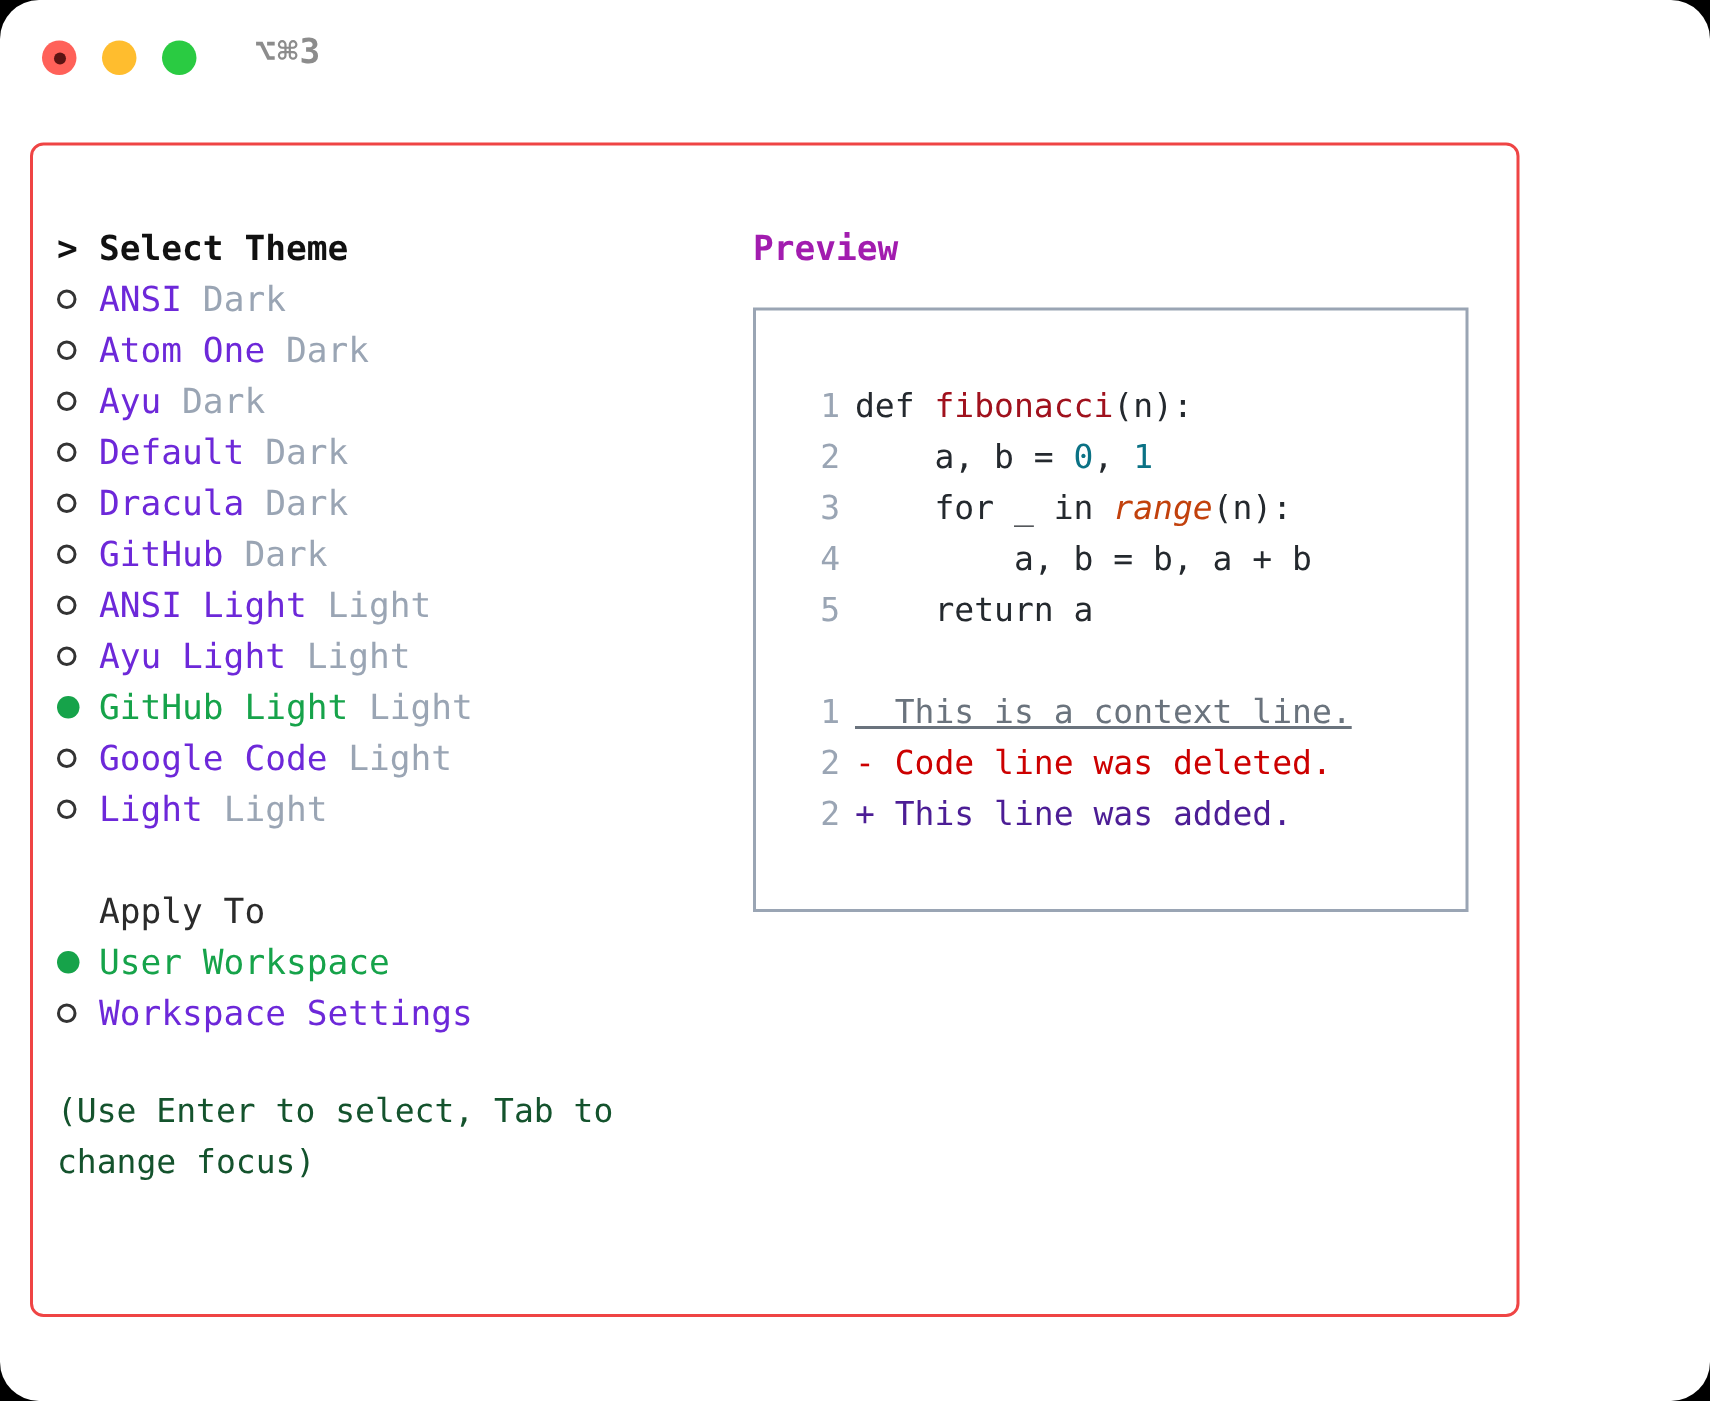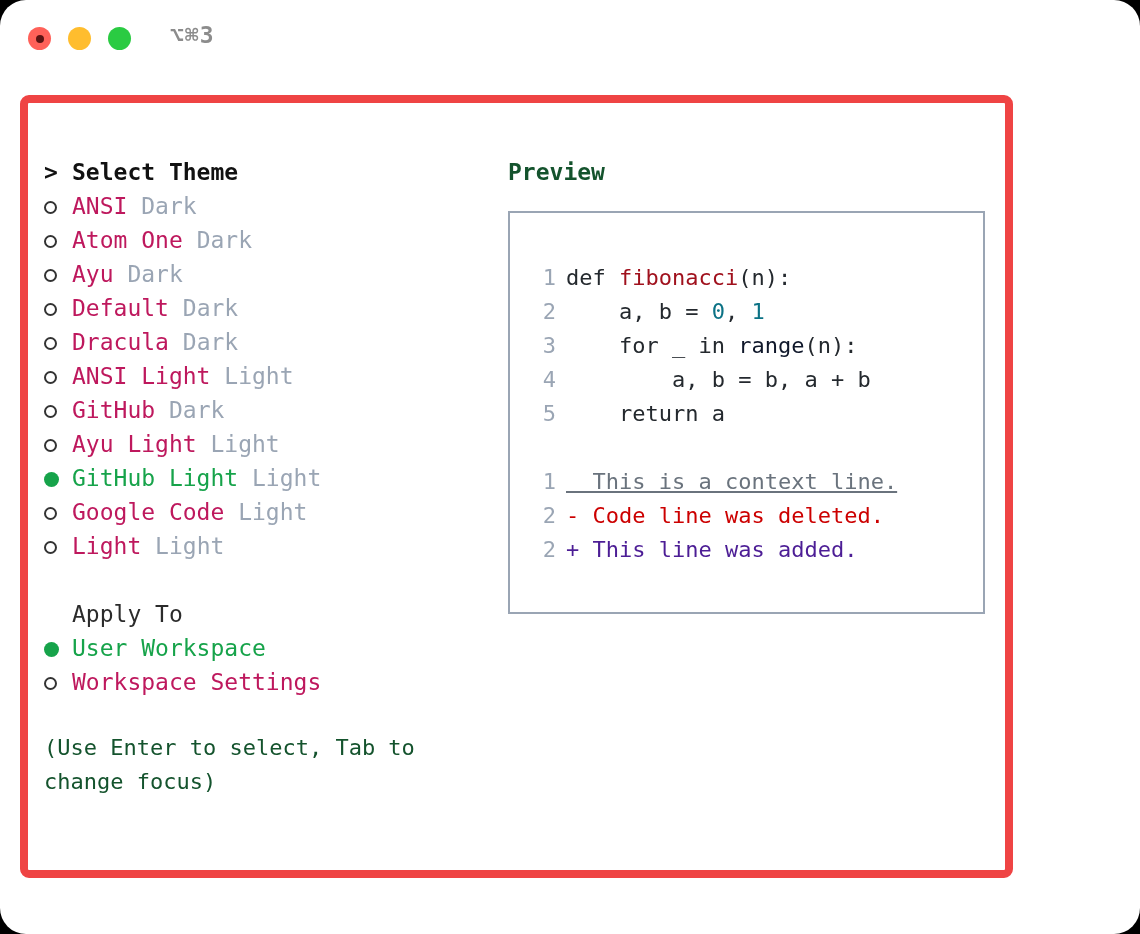--- a/index.html
+++ b/index.html
@@ -60,21 +60,21 @@
     white-space: pre;
   }
 
   
   #card {
     position: absolute;
     left: 20px;
     top: 95px;
     width: 993px;
     height: 783px;
-    border: 8px solid #ef4444;
+    border: 2px solid #ef4444;
     border-radius: 9px;
     box-sizing: border-box;
     background: #ffffff;
   }
 
   
   #left {
     position: absolute;
     left: 16px;
     top: 52px;
@@ -117,21 +117,21 @@
   .bullet-full {
     display: inline-block;
     width: 15px; height: 15px;
     border-radius: 50%;
     background: #16a34a;
     vertical-align: middle;
     position: relative;
     top: -2px;
   }
   .row.selected .label { color: #16a34a; }
-  .label { color: #be185d; }
+  .label { color: #6d28d9; }
   .suffix { color: #9aa5b4; }
 
   .spacer { height: 34px; }
 
   .section-hdr {
     height: 34px;
     line-height: 34px;
     font-size: 23px;
     color: #2b2b2b;
     white-space: pre;
@@ -150,50 +150,50 @@
   
   #right {
     position: absolute;
     left: 480px;
     top: 52px;
     width: 500px;
   }
   #preview-title {
     font-size: 23px;
     font-weight: bold;
-    color: #14532d;
+    color: #a21caf;
     line-height: 34px;
     height: 34px;
   }
   #preview-box {
     margin-top: 22px;
     width: 477px;
     height: 403px;
     border: 2px solid #9aa5b4;
     box-sizing: border-box;
     background: #ffffff;
-    padding: 48px 0 0 20px;
+    padding: 48px 0 0 30px;
   }
   .code-line {
     height: 34px;
     line-height: 34px;
     font-size: 22px;
     white-space: pre;
   }
   .ln {
     display: inline-block;
     width: 26px;
     text-align: right;
     color: #9aa5b4;
     margin-right: 10px;
   }
   .tok-plain  { color: #24292e; }
   .tok-func   { color: #a0111d; }
   .tok-num    { color: #0b7285; }
-  .tok-blue   { color: #0f172a; }
+  .tok-blue   { color: #c2410c; font-style: italic; }
   .tok-ctx    { color: #6a737d; text-decoration: underline; }
   .tok-del    { color: #cc0000; }
   .tok-add    { color: #4c1d95; }
   .blank-line { height: 34px; }
 </style>
 </head>
 <body>
 
 <div id="screen">
 
@@ -209,22 +209,22 @@
   <div id="card">
 
     <div id="left">
       <div class="hdr"><span class="caret">&gt;</span><span>Select Theme</span></div>
       <div id="theme-list">
           <div class="row"><span class="marker"><span class="bullet-empty"></span></span><span class="label">ANSI</span><span class="suffix"> Dark</span></div>
           <div class="row"><span class="marker"><span class="bullet-empty"></span></span><span class="label">Atom One</span><span class="suffix"> Dark</span></div>
           <div class="row"><span class="marker"><span class="bullet-empty"></span></span><span class="label">Ayu</span><span class="suffix"> Dark</span></div>
           <div class="row"><span class="marker"><span class="bullet-empty"></span></span><span class="label">Default</span><span class="suffix"> Dark</span></div>
           <div class="row"><span class="marker"><span class="bullet-empty"></span></span><span class="label">Dracula</span><span class="suffix"> Dark</span></div>
+          <div class="row"><span class="marker"><span class="bullet-empty"></span></span><span class="label">GitHub</span><span class="suffix"> Dark</span></div>
           <div class="row"><span class="marker"><span class="bullet-empty"></span></span><span class="label">ANSI Light</span><span class="suffix"> Light</span></div>
-          <div class="row"><span class="marker"><span class="bullet-empty"></span></span><span class="label">GitHub</span><span class="suffix"> Dark</span></div>
           <div class="row"><span class="marker"><span class="bullet-empty"></span></span><span class="label">Ayu Light</span><span class="suffix"> Light</span></div>
           <div class="row selected"><span class="marker"><span class="bullet-full"></span></span><span class="label">GitHub Light</span><span class="suffix"> Light</span></div>
           <div class="row"><span class="marker"><span class="bullet-empty"></span></span><span class="label">Google Code</span><span class="suffix"> Light</span></div>
           <div class="row"><span class="marker"><span class="bullet-empty"></span></span><span class="label">Light</span><span class="suffix"> Light</span></div>
         </div>
       <div class="spacer"></div>
       <div class="section-hdr">Apply To</div>
       <div id="apply-list">
           <div class="row selected"><span class="marker"><span class="bullet-full"></span></span><span class="label">User Workspace</span></div>
           <div class="row"><span class="marker"><span class="bullet-empty"></span></span><span class="label">Workspace Settings</span></div>

